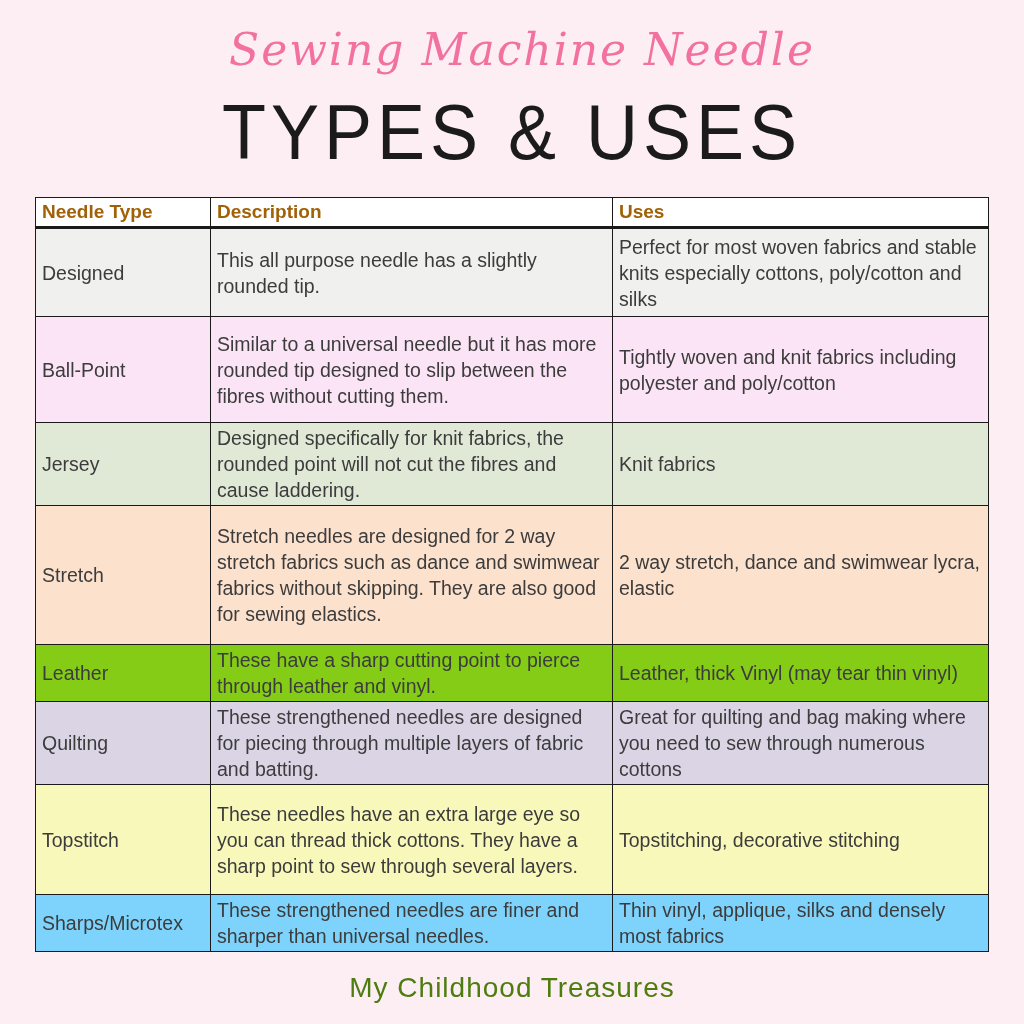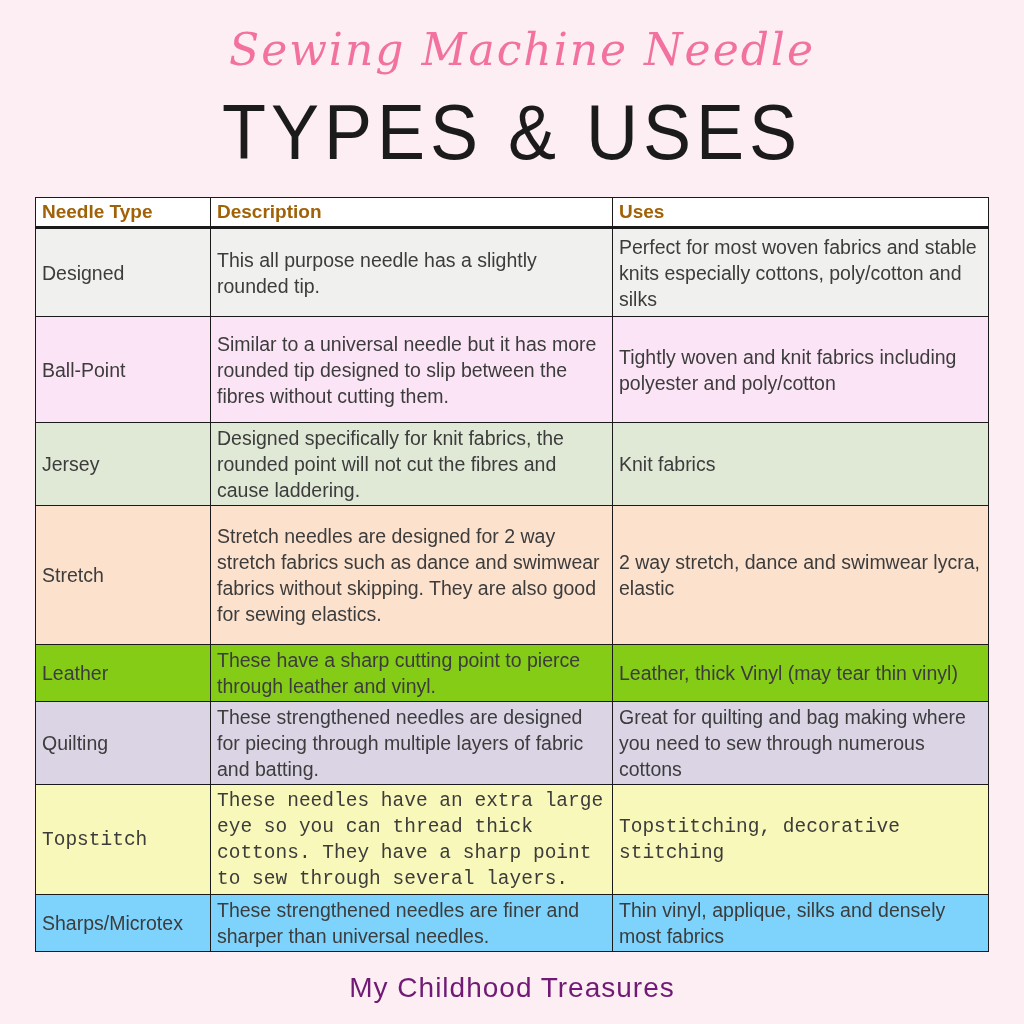--- a/index.html
+++ b/index.html
@@ -69,21 +69,21 @@
     line-height:26px;
     color:#3c3c3c;
   }
   
   tbody tr:nth-child(1) td{height:83px;}
   tbody tr:nth-child(2) td{height:101px;}
   tbody tr:nth-child(3) td{height:78px;}
   tbody tr:nth-child(4) td{height:134px;}
   tbody tr:nth-child(5) td{height:51px;}
   tbody tr:nth-child(6) td{height:78px;}
-  tbody tr:nth-child(7) td{height:105px;font-family:Liberation Mono, monospace;}
+  tbody tr:nth-child(7) td{height:105px;}
   tbody tr:nth-child(8) td{height:52px;}
   
   .footer{
     position:absolute;
     left:0; top:972px;
     width:1024px;
     text-align:center;
     font-weight:300;
     font-size:28px;
     letter-spacing:1px;
@@ -149,13 +149,13 @@
       </tr>
       <tr style="background: #7dd3fc;">
         <td>Sharps/Microtex</td>
         <td>These strengthened needles are finer and sharper than universal needles.</td>
         <td>Thin vinyl, applique, silks and densely most fabrics</td>
       </tr>
     </tbody>
   </table>
 </div>
 
-<div class="footer" style="color: #701a75;">My Childhood Treasures</div>
+<div class="footer" style="color: #4d7c0f;">My Childhood Treasures</div>
 
 </body></html>

